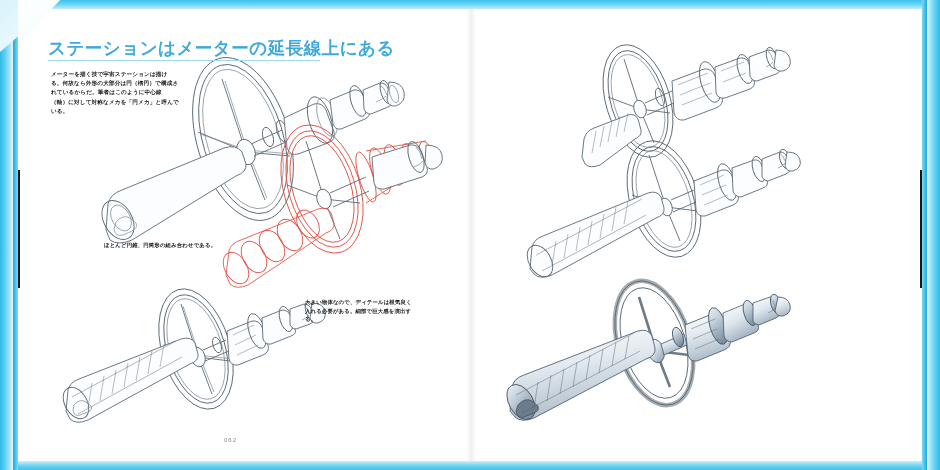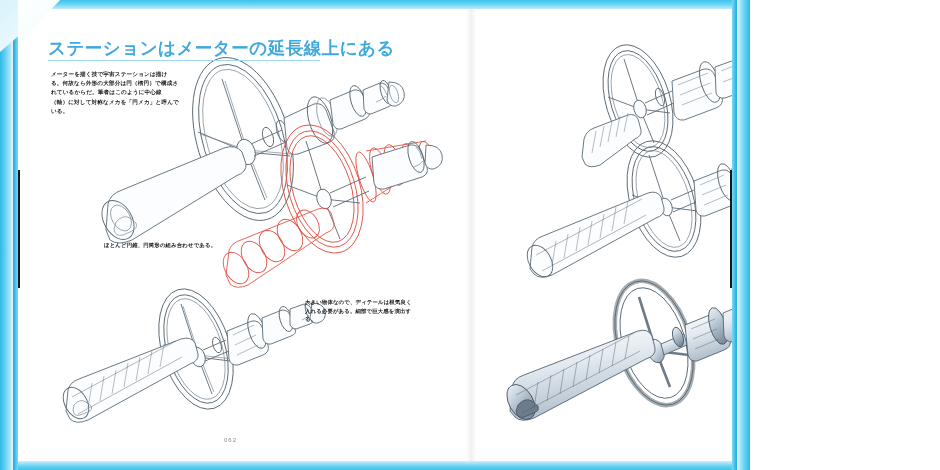--- a/index.html
+++ b/index.html
@@ -3,21 +3,21 @@
 <meta charset="utf-8">
 <style>
   * { box-sizing: border-box; }
   html, body { margin:0; padding:0; }
   body {
     width:940px; height:470px; overflow:hidden;
     font-family:"Liberation Sans","DejaVu Sans",sans-serif;
     background:#ffffff;
   }
   #spread {
-    position:relative; width:750px; height:470px;
+    position:relative; width:940px; height:470px;
     background:#ffffff;
     overflow:hidden;
   }
 
   
   .edge { position:absolute; pointer-events:none; }
   .edge-top {
     left:0; top:0; width:940px; height:9px;
     background:linear-gradient(180deg,#3fc3ee 0%,#67d2f2 45%,#bfeafb 100%);
   }

